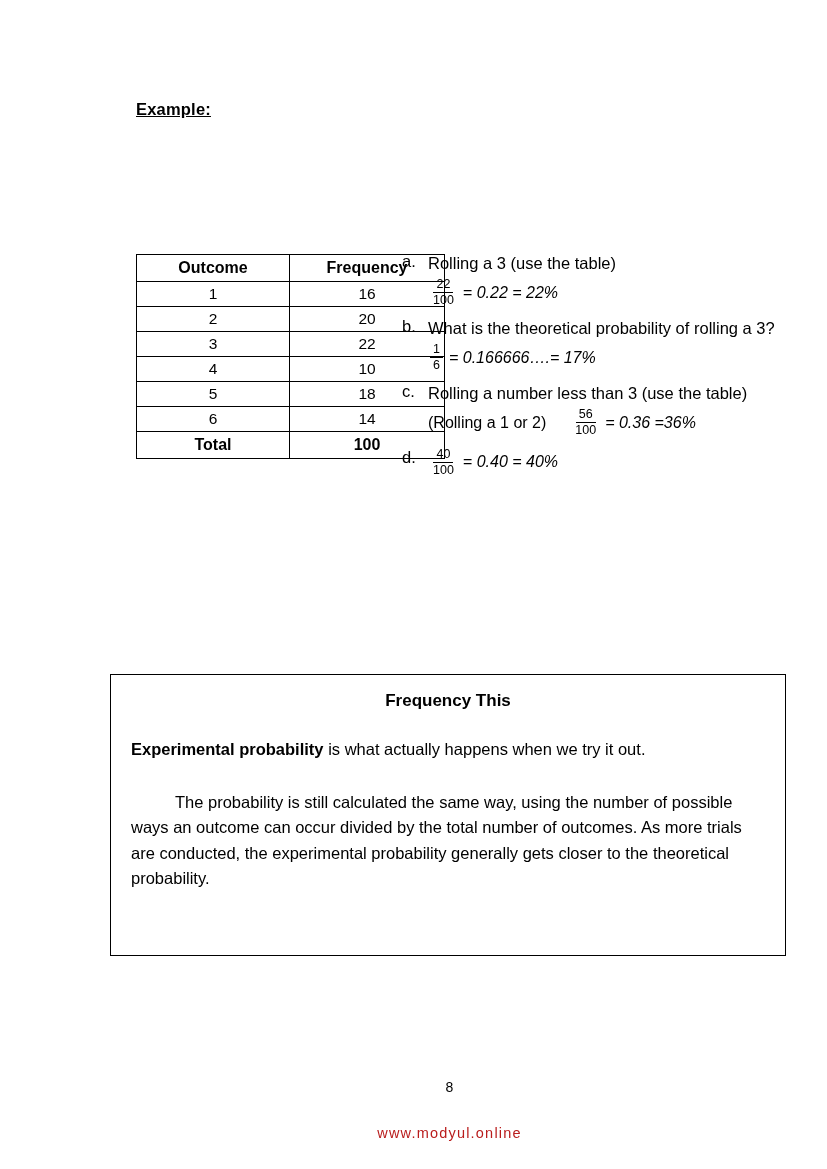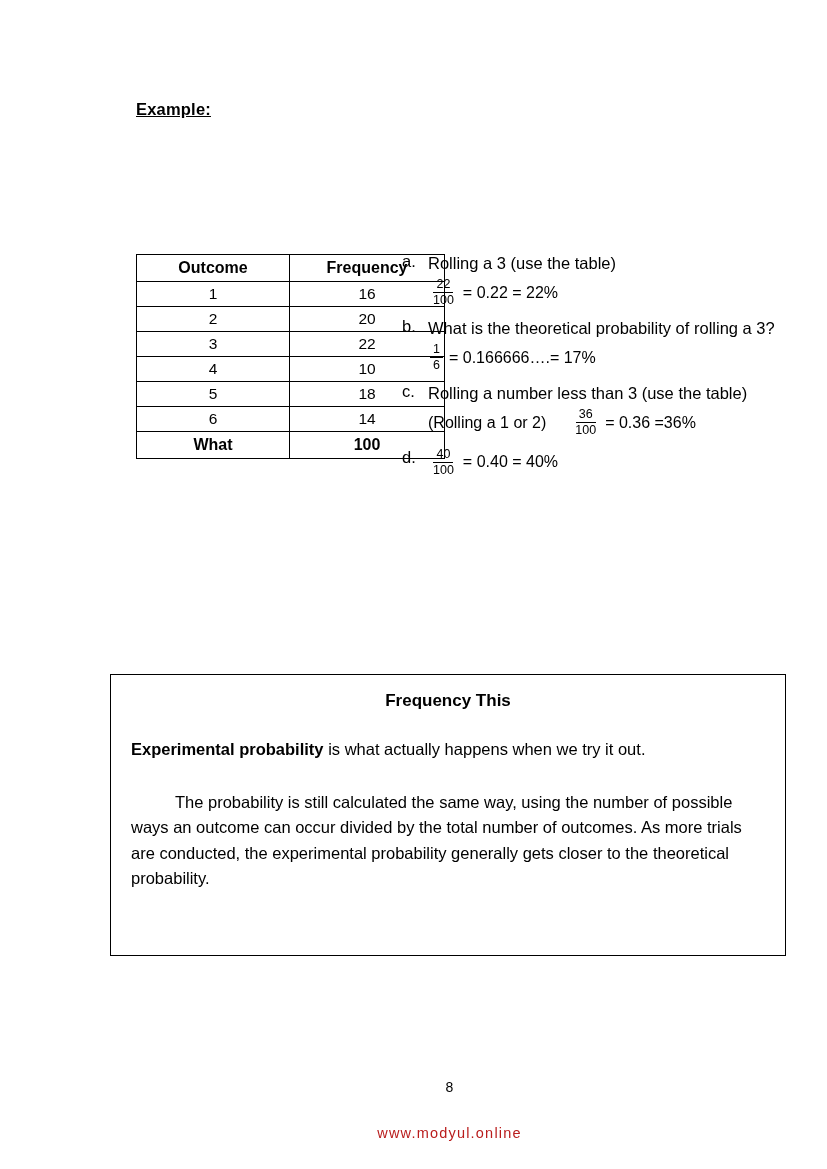--- a/index.html
+++ b/index.html
@@ -113,21 +113,21 @@
   }
   .frac .num {
     font-size: 12.5px;
     padding: 0 3px 1px 3px;
     border-bottom: 1px solid #000;
   }
   .frac .den {
     font-size: 12.5px;
     padding: 1px 3px 0 3px;
   }
-  .work-tail { font-size: 16px; }
+  .work-tail { font-size: 16px; font-style: italic; }
   .inline-pre { font-size: 16px; margin-right: 4px; }
 
   
   .remember-box {
     position: absolute;
     left: 74px;
     top: 674px;
     width: 676px;
     height: 282px;
     border: 1.5px solid #000000;
@@ -207,21 +207,21 @@
       </tr>
       <tr>
         <td>5</td>
         <td>18</td>
       </tr>
       <tr>
         <td>6</td>
         <td>14</td>
       </tr>
       <tr class="total-row">
-        <td>What</td>
+        <td>Total</td>
         <td>100</td>
       </tr>
     </tbody>
   </table>
 
   <div class="questions">
 
     <div class="q-item">
       <span class="q-label">a.</span>
       <div class="q-text">Rolling a 3 (use the table)</div>
@@ -245,21 +245,21 @@
         <span class="work-tail">= 0.166666….= 17%</span>
       </div>
     </div>
 
     <div class="q-item" style="margin-top:10px;">
       <span class="q-label">c.</span>
       <div class="q-text">Rolling a number less than 3 (use the table)</div>
       <div class="q-work">
         <span class="inline-pre">(Rolling a 1 or 2)</span>
         <span class="frac" style="margin-left:22px;">
-          <span class="num">36</span>
+          <span class="num">56</span>
           <span class="den">100</span>
         </span>
         <span class="work-tail">= 0.36 =36%</span>
       </div>
     </div>
 
     <div class="q-item" style="margin-top:10px;">
       <span class="q-label">d.</span>
       <div class="q-work">
         <span class="frac">

